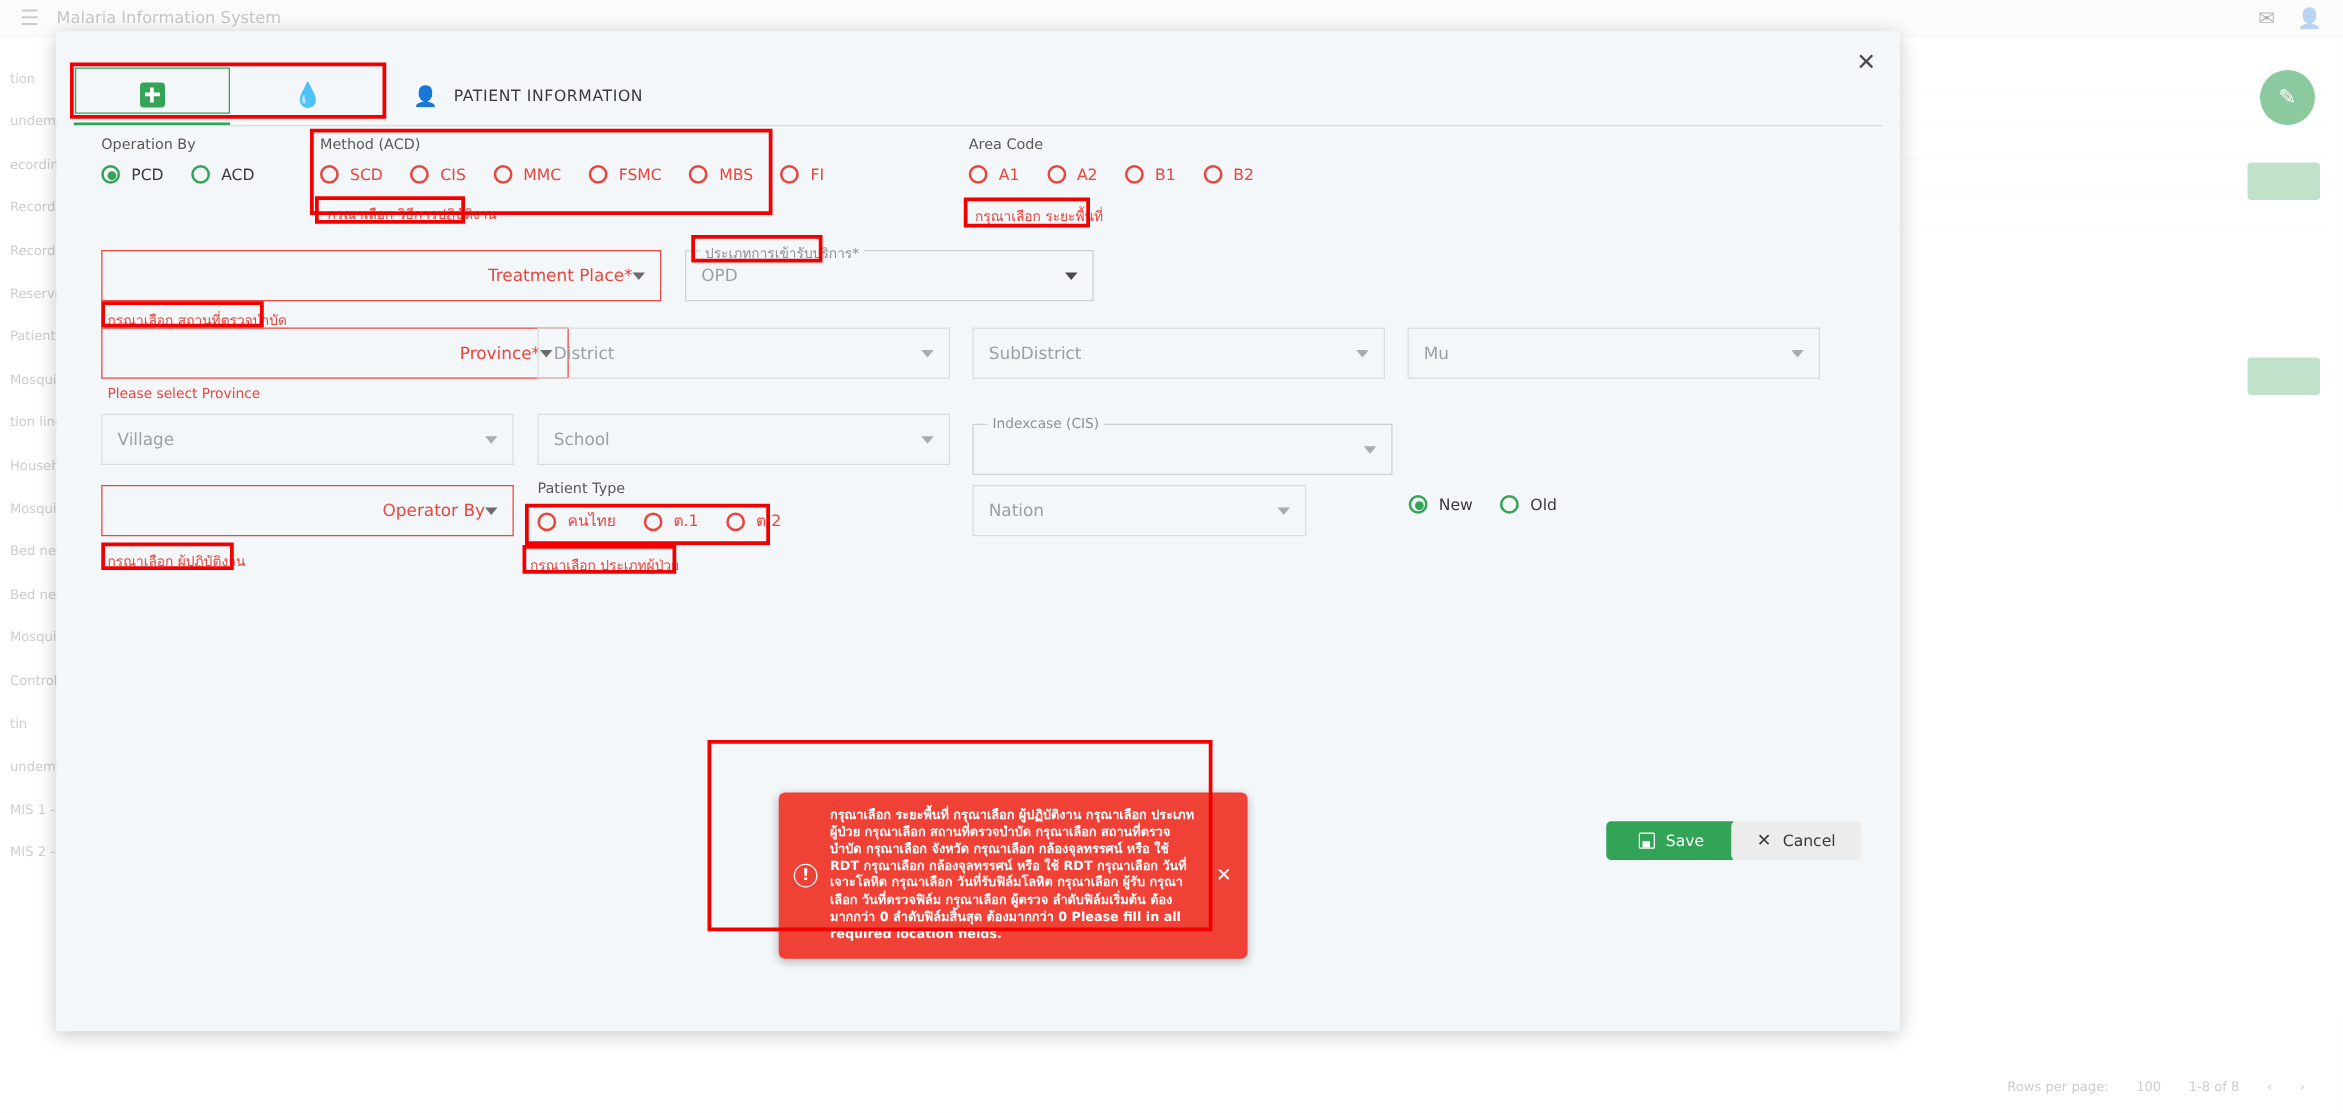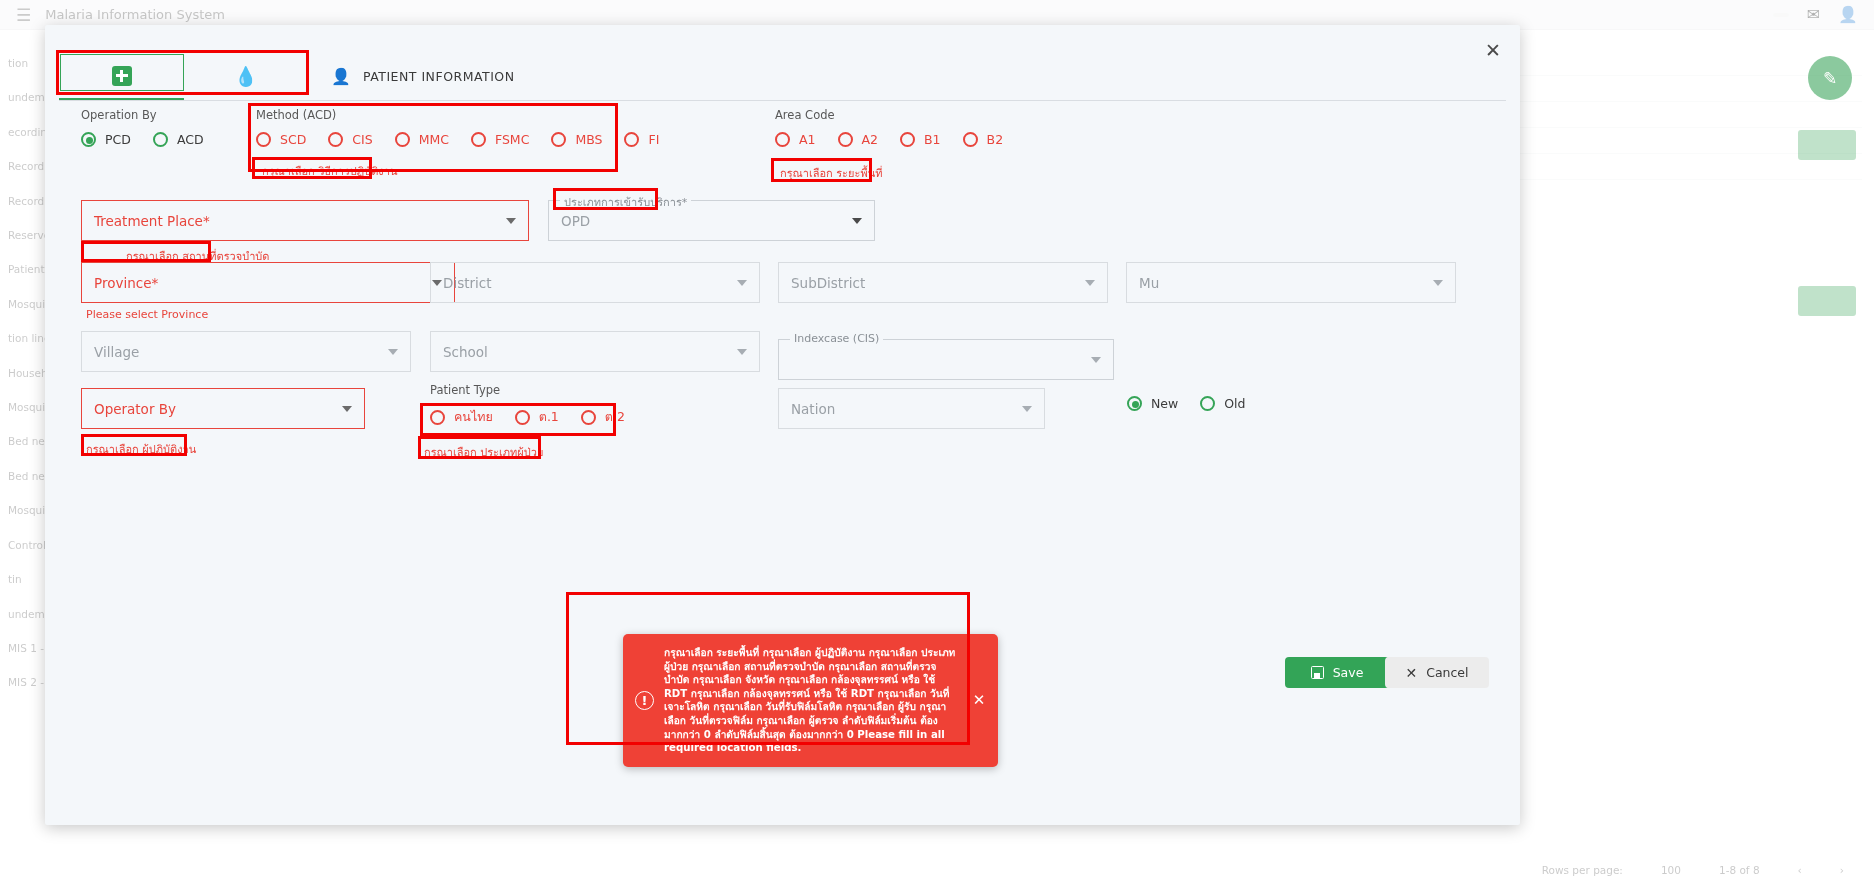--- a/index.html
+++ b/index.html
@@ -50,21 +50,21 @@
     position: absolute; right: 18px; top: 286px; width: 58px; height: 30px;
     background: #2e9e4f; border-radius: 3px; opacity: .30;
   }
   .bg-fab {
     position: absolute; right: 22px; top: 56px; width: 44px; height: 44px;
     border-radius: 50%; background: #2e9e4f; opacity: .55;
     display:flex; align-items:center; justify-content:center; color:#fff; font-size:17px;
   }
   .bg-footer {
     position: absolute; right: 30px; bottom: 14px; font-size: 10.5px; color: #555;
-    opacity: .30; display: flex; gap: 38px; align-items: center; margin-left: 45px;
+    opacity: .30; display: flex; gap: 22px; align-items: center; margin-left: 45px;
   }
 
   
   .modal {
     position: absolute;
     left: 45px; top: 25px;
     width: 1475px; height: 800px;
     background: #f4f7fa;
     box-shadow: 0 3px 16px rgba(0,0,0,.22);
     border-radius: 2px;
@@ -126,21 +126,21 @@
   .field {
     position: absolute; height: 41px; border: 1px solid #c7ccd1; border-radius: 0;
     background: transparent; display: flex; align-items: center;
     padding: 0 12px; cursor: pointer;
   }
   .field .ftxt { font-size: 13.5px; color: #9aa0a6; flex: 1; }
   .field .caret {
     width: 0; height: 0; border-left: 5px solid transparent;
     border-right: 5px solid transparent; border-top: 6px solid #4a4a4a;
   }
-  .field.err { border-color: #e8453c; }
+  .field.err { border-color: #e8453c; text-align: right; }
   .field.err .ftxt { color: #e8453c; }
   .field.err .caret { border-top-color: #6b6b6b; }
   .field.muted { border-color: #d8dce0; }
   .field.muted .caret { border-top-color: #a7adb3; }
   .field.legend-box { border-color: #cdd2d7; }
   .field .legend {
     position: absolute; top: -8px; left: 11px; background: #f4f7fa;
     padding: 0 4px; font-size: 11px; color: #8a9096;
   }
 
@@ -322,21 +322,21 @@
           <span class="rl">B2</span>
         </label>
       </div>
     </div>
     <div class="err-msg" style="left:735px;top:139px;">กรุณาเลือก ระยะพื้นที่</div>
 
     <div class="field err" style="left:36px;top:175px;width:448px;">
       <span class="ftxt">Treatment Place*</span>
       <span class="caret"></span>
     </div>
-    <div class="err-msg" style="left:41px;top:222px;margin-left:40px;">กรุณาเลือก สถานที่ตรวจบำบัด</div>
+    <div class="err-msg" style="left:41px;top:222px;">กรุณาเลือก สถานที่ตรวจบำบัด</div>
 
     <div class="field legend-box" style="left:503px;top:175px;width:327px;">
       <span class="legend">ประเภทการเข้ารับบริการ*</span>
       <span class="ftxt">OPD</span>
       <span class="caret"></span>
     </div>
 
     <div class="field err" style="left:36px;top:237px;width:374px;">
       <span class="ftxt">Province*</span>
       <span class="caret"></span>
@@ -363,21 +363,21 @@
     <div class="field muted" style="left:385px;top:306px;width:330px;">
       <span class="ftxt">School</span>
       <span class="caret"></span>
     </div>
     <div class="field muted legend-box" style="left:733px;top:314px;width:336px;">
       <span class="legend">Indexcase (CIS)</span>
       <span class="ftxt"></span>
       <span class="caret"></span>
     </div>
 
-    <div class="field err" style="left:36px;top:363px;width:284px;gap:28px;">
+    <div class="field err" style="left:36px;top:363px;width:330px;">
       <span class="ftxt">Operator By</span>
       <span class="caret"></span>
     </div>
     <div class="err-msg" style="left:41px;top:415px;">กรุณาเลือก ผู้ปฏิบัติงาน</div>
 
     <div style="position:absolute;left:385px;top:358px;">
       <div class="grp-label">Patient Type</div>
       <div class="radio-row">
         <label class="radio">
           <span class="dot"></span>

